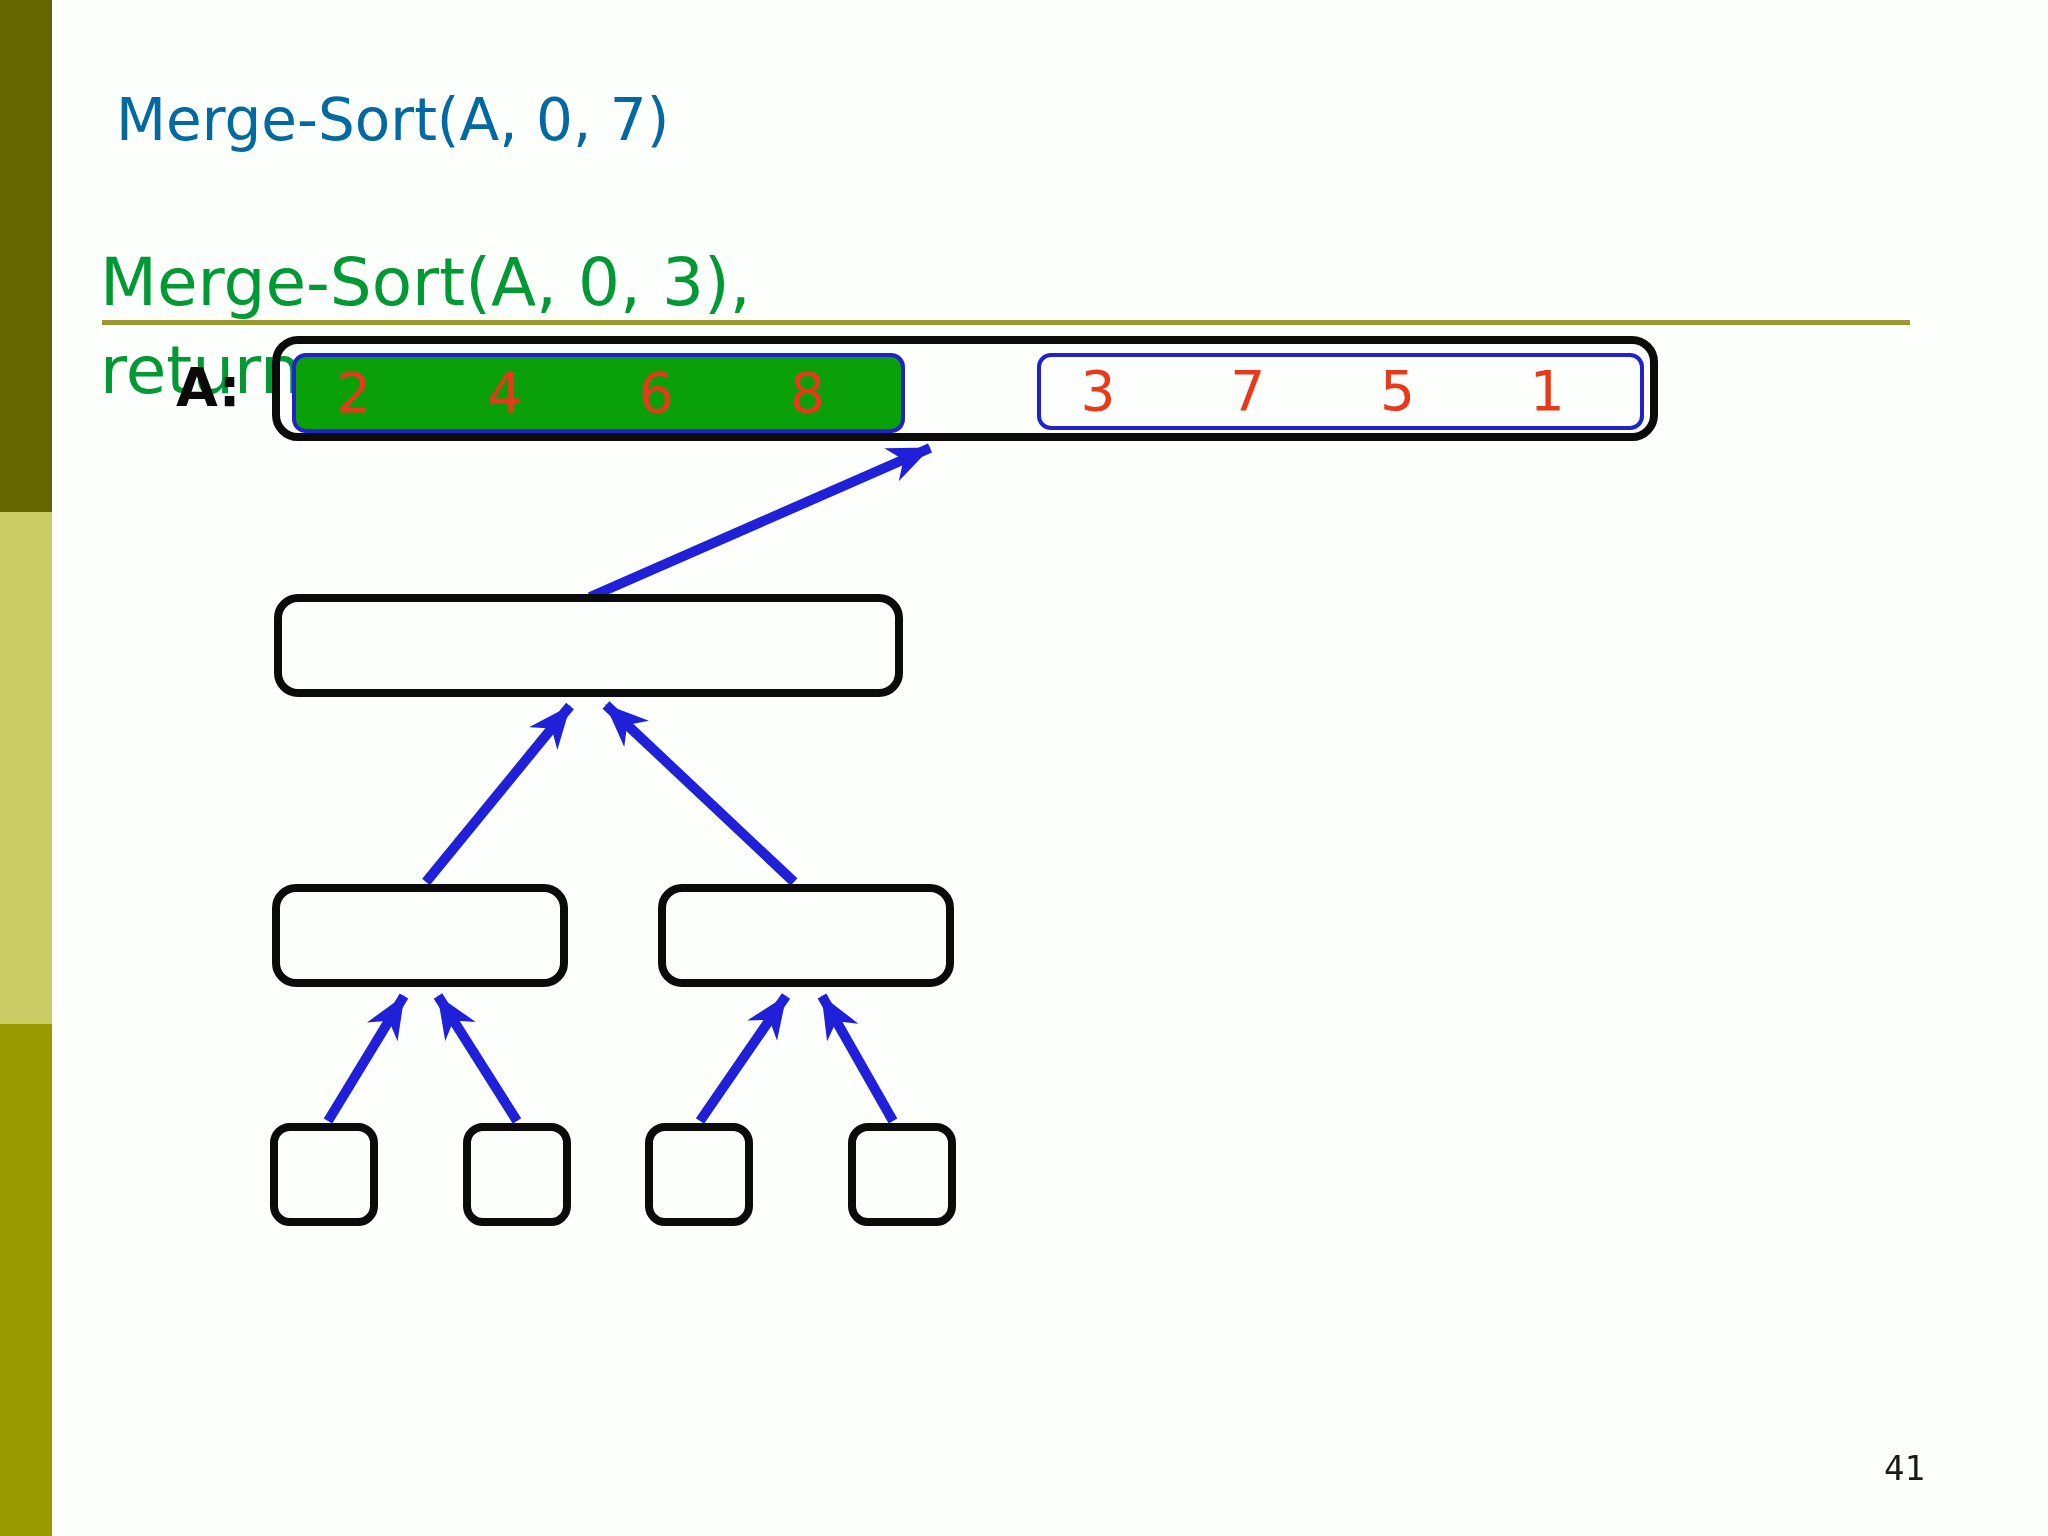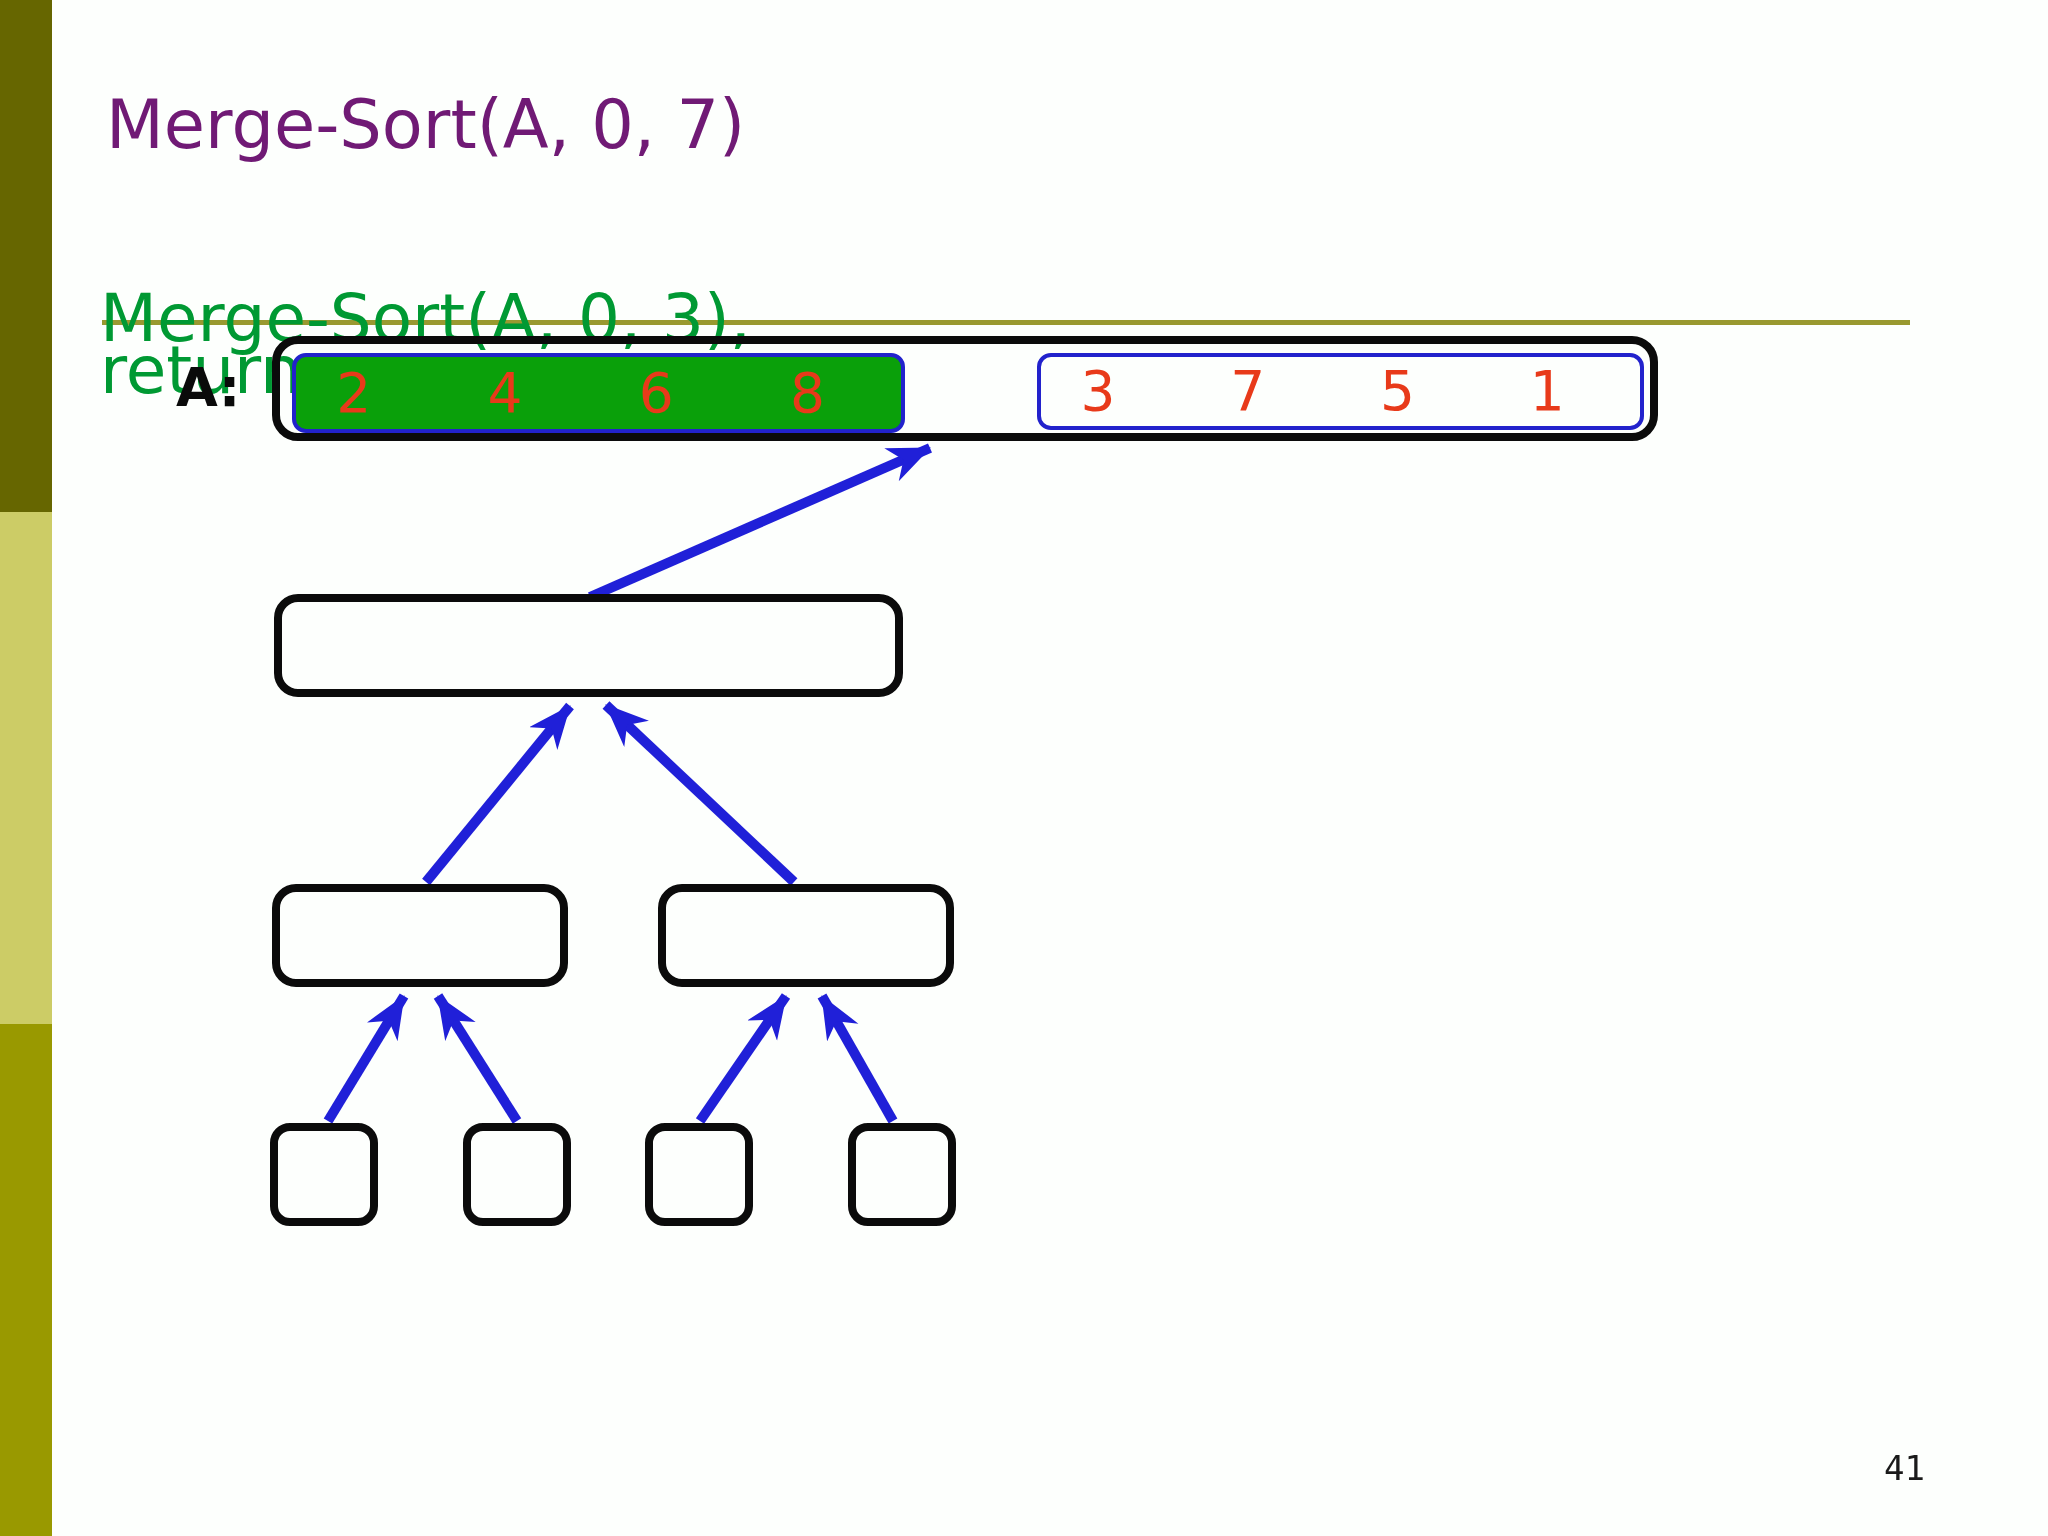--- a/index.html
+++ b/index.html
@@ -6,24 +6,24 @@
   body{font-family:"DejaVu Sans","Liberation Sans",sans-serif;}
   .slide{position:relative;width:2048px;height:1536px;background:#fdfffd;overflow:hidden;}
 
   
   .sidebar{position:absolute;left:0;top:0;width:52px;height:1536px;}
   .band{position:absolute;left:0;width:52px;}
   .band.dark{top:0;height:512px;background:#666600;}
   .band.light{top:512px;height:512px;background:#cccc66;}
   .band.mid{top:1024px;height:512px;background:#999900;}
 
-  .title{position:absolute;left:106px;top:90px;font-size:67px;line-height:1.05;
-         color:#701a75;white-space:nowrap;z-index:2;}
+  .title{position:absolute;left:116px;top:90px;font-size:58px;line-height:1.05;
+         color:#0369a1;white-space:nowrap;z-index:2;}
   .call-line{position:absolute;left:100px;top:248px;font-size:66px;line-height:1.05;
-         color:#009933;white-space:nowrap;z-index:3;margin-top:36px;}
+         color:#009933;white-space:nowrap;z-index:3;}
   .underline{position:absolute;left:102px;top:320px;width:1808px;height:5px;
          background:#999930;z-index:2;}
   .return-line{position:absolute;left:100px;top:336px;font-size:66px;line-height:1.05;
          color:#009933;white-space:nowrap;z-index:3;}
   .a-label{position:absolute;left:176px;top:356px;font-size:54px;font-weight:700;
          color:#0a0a0a;white-space:nowrap;z-index:4;}
 
   
   .array-outer{position:absolute;left:272px;top:336px;width:1386px;height:105px;
          border:8px solid #0b0b0b;border-radius:26px;box-sizing:border-box;

